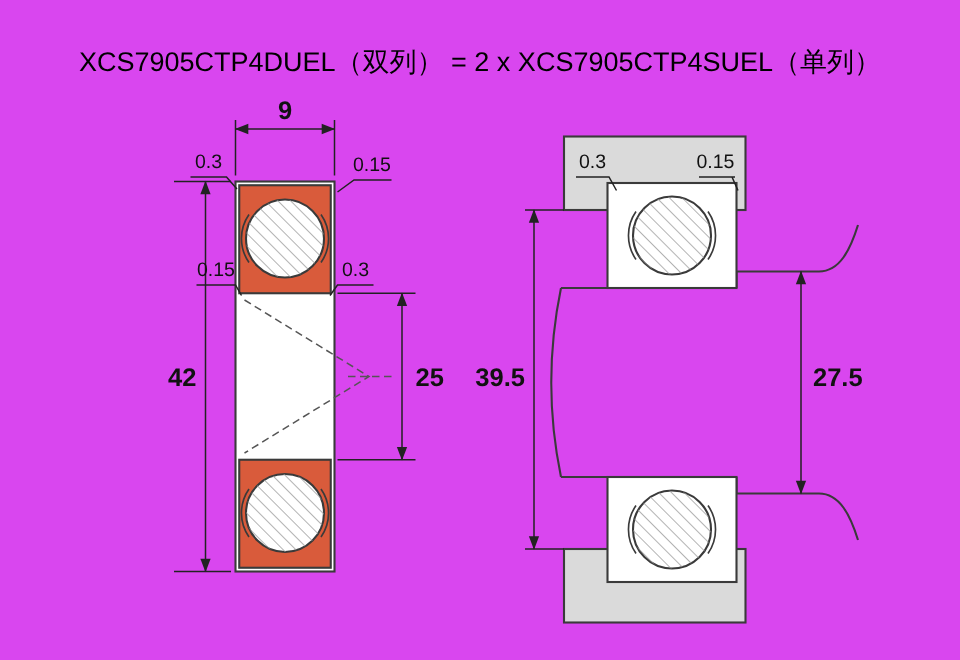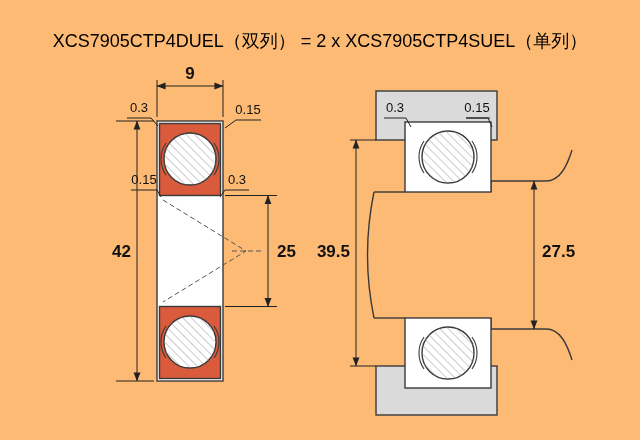--- a/index.html
+++ b/index.html
@@ -1,16 +1,16 @@
 <!DOCTYPE html>
 <html><head>
 <meta charset="utf-8">
 <style>
   html,body{margin:0;padding:0;background:#ffffff;}
-  #canvas{position:relative;width:640px;height:440px;background:#fdba74;overflow:hidden;
+  #canvas{position:relative;width:640px;height:440px;background:#d946ef;overflow:hidden;
           font-family:"Liberation Sans",sans-serif;text-decoration:underline;}
   svg{display:block;}
   .shape{stroke:#3a3a3a;stroke-width:1.4;}
   .edge{stroke:#3a3a3a;stroke-width:1.4;fill:none;}
   .edge2{stroke:#3a3a3a;stroke-width:1.1;fill:none;}
   .dimln{stroke:#222222;stroke-width:1;fill:none;}
   .dash{stroke:#555555;stroke-width:1;fill:none;stroke-dasharray:5 3;}
   .t-title{font:18px "Liberation Sans",sans-serif;fill:#000000;}
   .t-dim{font:bold 17px "Liberation Sans",sans-serif;fill:#111111;}
   .t-small{font:13px "Liberation Sans",sans-serif;fill:#111111;}

